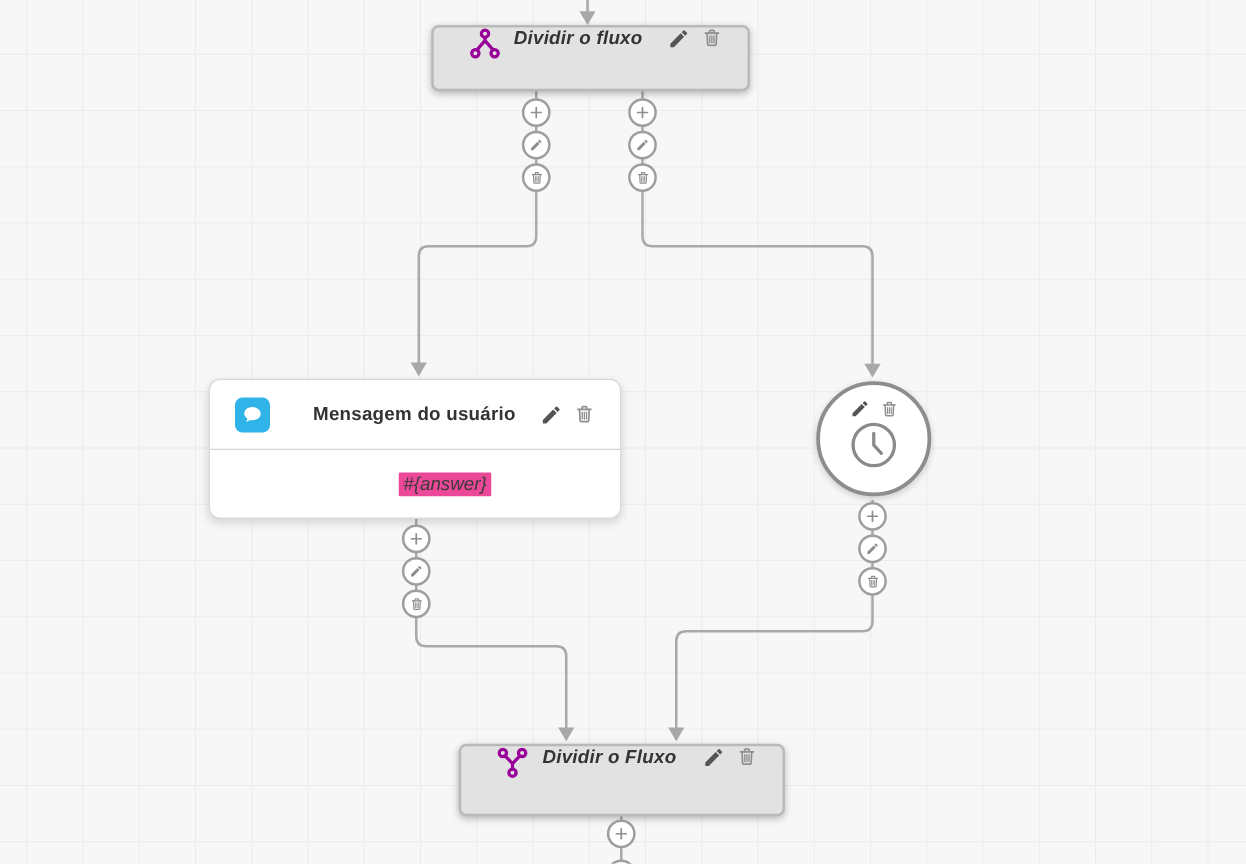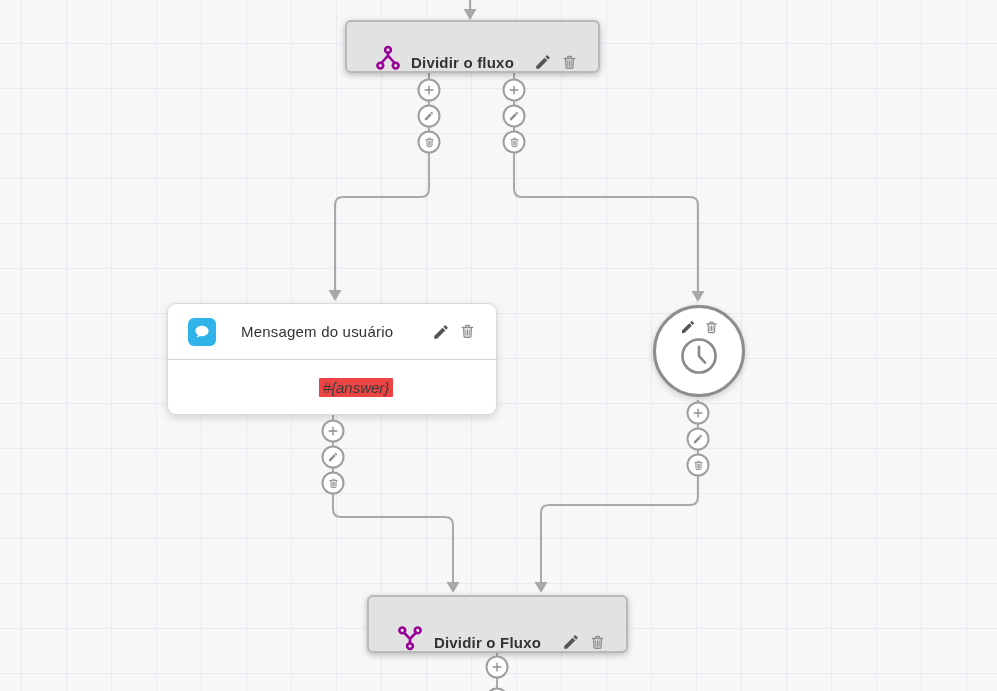--- a/index.html
+++ b/index.html
@@ -19,24 +19,25 @@
   svg{display:block;}
   #wires{position:absolute;left:0;top:0;z-index:1;}
 
   
   .flow-node{
     position:absolute;z-index:3;
     background:#e2e2e2;
     border:2px solid #b9b9b9;
     border-radius:6px;
     box-shadow:0 2px 6px rgba(0,0,0,.25);
-    display:flex;align-items:flex-end;
+    display:flex;align-items:flex-start;
     box-sizing:border-box;
     padding:0 20px 0 28px;
     cursor:pointer;
+    font-style:italic;
   }
   .flow-node .node-label{
     flex:1;text-align:center;
     font-size:15px;font-weight:700;letter-spacing:.2px;color:#333;
     white-space:nowrap;
   }
   .flow-node .accent-ic{width:26px;height:26px;color:#990099;flex:none;}
   .act-pencil{width:18px;height:18px;color:#555;flex:none;margin-left:10px;cursor:pointer;}
   .act-trash{width:17px;height:17px;color:#8f8f8f;flex:none;margin-left:9px;cursor:pointer;}
 
@@ -51,29 +52,29 @@
     display:flex;align-items:center;height:56px;
     padding:0 20px;box-sizing:border-box;
     border-bottom:1px solid #d4d4d4;
   }
   .msg-type-ic{
     width:28px;height:28px;border-radius:6px;background:#2fb3e8;
     display:flex;align-items:center;justify-content:center;flex:none;
   }
   .msg-type-ic svg{width:18px;height:18px;color:#fff;}
   .msg-title{
-    flex:1;font-size:15px;font-weight:400;letter-spacing:.2px;color:#333;
-    margin-left:25px;white-space:nowrap;
+    flex:1;font-size:15px;font-weight:700;letter-spacing:.2px;color:#333;
+    margin-left:25px;white-space:nowrap;text-align:center;
   }
   .msg-body{
     height:55px;display:flex;align-items:center;justify-content:center;
   }
   .var-chip{
     font-size:15px;font-style:italic;color:#3a3a3a;
-    background:#ef4444;padding:1px 4px;border-radius:1px;margin-left:48px;
+    background:#ec4899;padding:1px 4px;border-radius:1px;margin-left:48px;
   }
 
   
   .timer-node{
     position:absolute;left:653px;top:305px;width:92px;height:92px;z-index:3;
     background:#fff;border:3px solid #8d8d8d;border-radius:50%;
     box-shadow:0 2px 6px rgba(0,0,0,.18);
     box-sizing:border-box;cursor:pointer;
     display:flex;flex-direction:column;align-items:center;
   }

